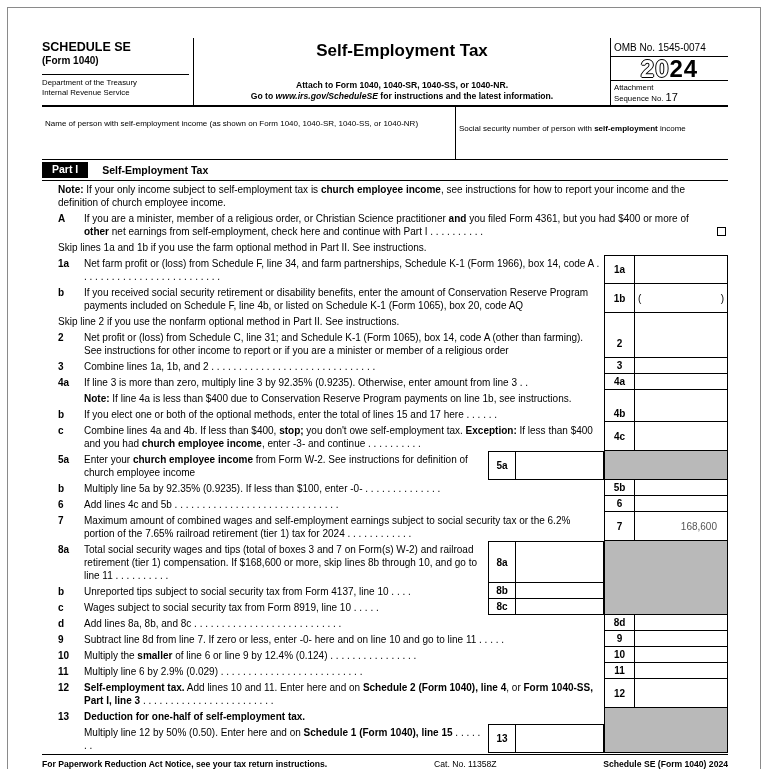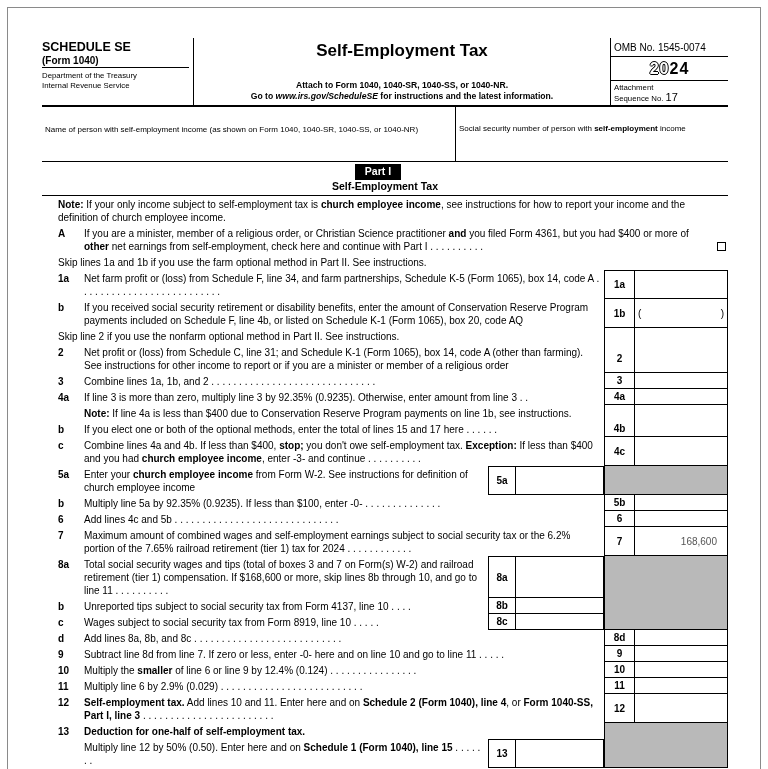--- a/index.html
+++ b/index.html
@@ -13,42 +13,42 @@
     border:1px solid #8a8a8a; border-bottom:none; background:#fff;
     padding:30px 32px 0 34px;
   }
   .b { font-weight:bold; }
   .i { font-style:italic; }
 
   
   .hdr { display:flex; border-bottom:2px solid #000; }
   .h-left { width:152px; flex:none; border-right:1px solid #000; padding:2px 4px 3px 0; }
   .sched { font-size:12.5px; font-weight:bold; line-height:14px; }
-  .formno { font-size:10px; font-weight:bold; padding-bottom:0; border-bottom:1px solid #000; margin-bottom:3px; }
+  .formno { font-size:10px; font-weight:bold; padding-bottom:7px; border-bottom:1px solid #000; margin-bottom:3px; }
   .dept { font-size:7.8px; line-height:9.5px; }
   .h-center { flex:1; text-align:center; padding:2px 8px 3px 8px; display:flex; flex-direction:column; justify-content:space-between; }
   .title { font-size:17px; font-weight:bold; line-height:20px; padding-top:1px; }
   .sub { font-size:8.6px; font-weight:bold; line-height:11px; }
   .h-right { width:118px; flex:none; border-left:1px solid #000; display:flex; flex-direction:column; }
   .omb { font-size:10px; padding:3px 3px 2px 3px; border-bottom:1px solid #000; }
-  .yearbox { border-bottom:1px solid #000; text-align:center; font-size:16px; line-height:23px; letter-spacing:1px; }
+  .yearbox { border-bottom:1px solid #000; text-align:center; font-size:24px; line-height:23px; letter-spacing:1px; }
   .y20 { color:#fff; text-shadow:-1px 0 #000, 1px 0 #000, 0 -1px #000, 0 1px #000; font-weight:700; }
   .y24 { font-weight:900; }
   .aseq { font-size:7.8px; line-height:9.5px; padding:2px 3px 2px 3px; }
   .seqno { font-size:11px; font-weight:normal; }
 
   
   .namerow { display:flex; border-bottom:1px solid #000; min-height:33px; }
-  .name-cell { flex:1; border-right:1px solid #000; padding:18px 3px; display:flex; flex-direction:column; }
+  .name-cell { flex:1; border-right:1px solid #000; padding:12px 3px; display:flex; flex-direction:column; }
   .ssn-cell { width:272px; flex:none; padding:17px 3px; display:flex; flex-direction:column; }
   .minilabel { font-size:8px; line-height:10px; }
   .fillarea { flex:1; min-height:8px; }
 
   
-  .part { display:flex; align-items:center; border-bottom:1px solid #000; padding:2px 0 2px 0;flex-direction:column; }
+  .part { display:flex; align-items:center; border-bottom:1px solid #000; padding:2px 0 2px 0; }
   .part-chip { background:#000; color:#fff; font-weight:bold; font-size:10.5px; padding:1px 10px 2px 10px; margin-right:14px; }
   .part-title { font-weight:bold; font-size:10.5px; }
 
   
   .row { display:flex; align-items:stretch; min-height:13px; }
   .n   { width:42px; flex:none; padding:1.5px 2px 1.5px 16px; font-weight:bold; }
   .t   { flex:1; padding:1.5px 3px 1.5px 0; }
   .full{ flex:1; padding:1.5px 3px 1.5px 16px; }
   .lb  { width:30px; flex:none; border-left:1px solid #000; display:flex; align-items:center; justify-content:center; font-weight:bold; }
   .am  { width:94px; flex:none; border-left:1px solid #000; border-right:1px solid #000; display:flex; align-items:center; justify-content:flex-end; padding:0 10px; }
@@ -124,21 +124,21 @@
         <span class="cbox"></span>
       </div>
   </div>
 
   <div class="row">
     <div class="full"><span>Skip lines 1a and 1b if you use the farm optional method in Part II. See instructions.</span></div>
   </div>
 
   <div class="row">
     <div class="n">1a</div>
-    <div class="t"><span>Net farm profit or (loss) from Schedule F, line 34, and farm partnerships, Schedule K-5 (Form 1065), box 14, code A . . . . . . . . . . . . . . . . . . . . . . . . . .</span></div>
+    <div class="t"><span>Net farm profit or (loss) from Schedule F, line 34, and farm partnerships, Schedule K-1 (Form 1966), box 14, code A . . . . . . . . . . . . . . . . . . . . . . . . . .</span></div>
     <div class="lb bx tp">1a</div>
     <div class="am bx tp"></div>
   </div>
 
   <div class="row">
     <div class="n">b</div>
     <div class="t"><span>If you received social security retirement or disability benefits, enter the amount of Conservation Reserve Program payments included on Schedule F, line 4b, or listed on Schedule K-1 (Form 1065), box 20, code AQ</span></div>
     <div class="lb bx">1b</div>
     <div class="am bx paren">
         <span>(</span>

